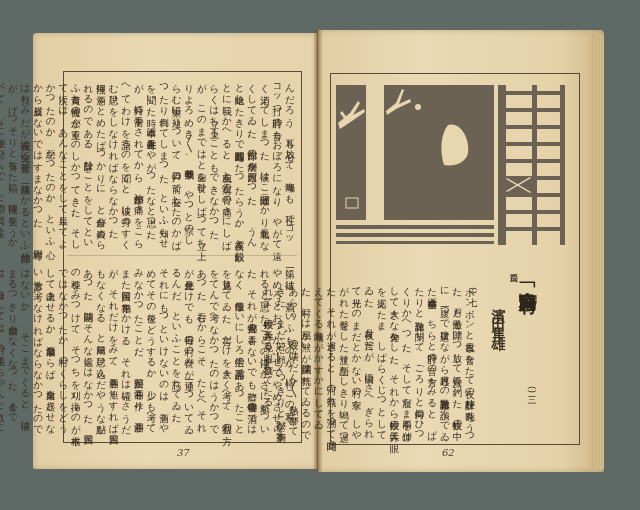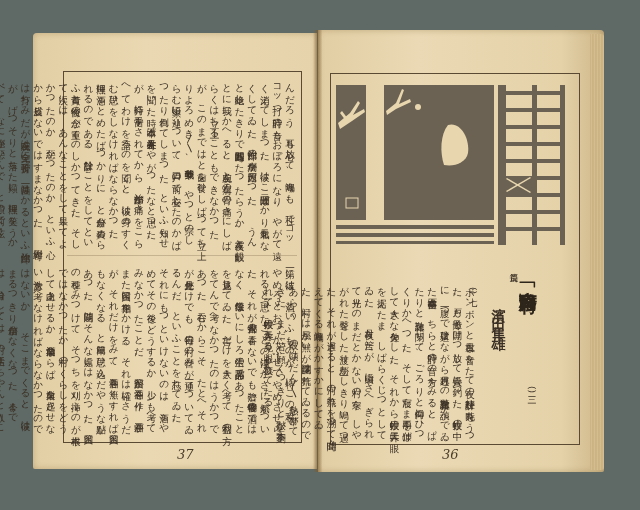--- a/index.html
+++ b/index.html
@@ -37,21 +37,21 @@
   .divider-left { position:absolute; left:67px; top:255px; width:230px; height:1px; background:rgba(90,70,45,0.25); }
 
   .woodcut { position:absolute; left:336px; top:83px; width:232px; height:170px; }
   .title-block { position:absolute; left:480px; top:266px; width:80px; height:170px; }
   .title-label { position:absolute; right:40px; top:0; writing-mode:vertical-rl; font-size:9px; color:#3b3025; }
   .title-main { position:absolute; right:20px; top:10px; writing-mode:vertical-rl; font-size:18px; font-weight:bold; color:#2e251b; letter-spacing:1px; }
   .title-part { position:absolute; right:22px; top:120px; writing-mode:vertical-rl; font-size:9px; color:#3b3025; }
   .author { position:absolute; right:52px; top:30px; writing-mode:vertical-rl; font-size:14px; font-weight:bold; color:#3b3025; letter-spacing:10px; }
   .chapter-mark { position:absolute; left:466px; top:287px; writing-mode:vertical-rl; font-size:9px; color:#3b3025; }
 
-  .page-num { position:absolute; font-size:13px; color:#4a3c2b; font-style:italic; }
+  .page-num { position:absolute; font-size:10px; color:#4a3c2b; font-style:italic; }
   .pn-left { left:177px; top:447px; }
   .pn-right { left:442px; top:447px; }
 </style>
 </head>
 <body>
 
 <div class="spread">
   <div class="page page-left"></div>
   <div class="page page-right"></div>
   <div class="gutter"></div>
@@ -110,14 +110,14 @@
     <span class="title-label">長篇</span>
     <span class="title-main">「南方移民村」</span>
     <span class="title-part">(三)</span>
     <span class="author">濱田隼雄</span>
   </div>
 
   <div class="chapter-mark">(七)</div>
   <div class="vtext body-right">ボンボンと古風な音をたてゝ夜の柱時計が九時をうつた。戸も障子も開けつ放して六疊に釣つた、蚊帳の中に、腹一つで腹這ひながら月遅れの警察雜誌を讀んでゐた石本盛吉は、ちらと時計の音の方をみると、ぱたりと雜誌を閉ぢて、ごろりと仰向にひつくりかへつた。そして寢たまゝ両手を伸ばして大きな欠伸をした。それから蚊帳の天井に眼を据えたまゝ、しばらくじつとしてゐた。　月夜な筈だが、山襞にさへぎられて光りのまだとゞかない村の宗を、しやがれた聲をした渡り鳥が一しきり鳴いて過つた。それが過ぎると、河の流れを溯つて時々聞えてくる海鳴りがかすかにしてゐた。村には風が無いが昆瀾は荒れてゐるのであらう。　彼の頭はだん〳〵熱を帯びてきた。まだ若い顔にくつきりと皺が二本刻まれて、蚊帳の天井を見る眼も疲れてたる</div>
 
   <div class="page-num pn-left">37</div>
-  <div class="page-num pn-right">36</div>
+  <div class="page-num pn-right">62</div>
 </div>
 
 </body></html>

